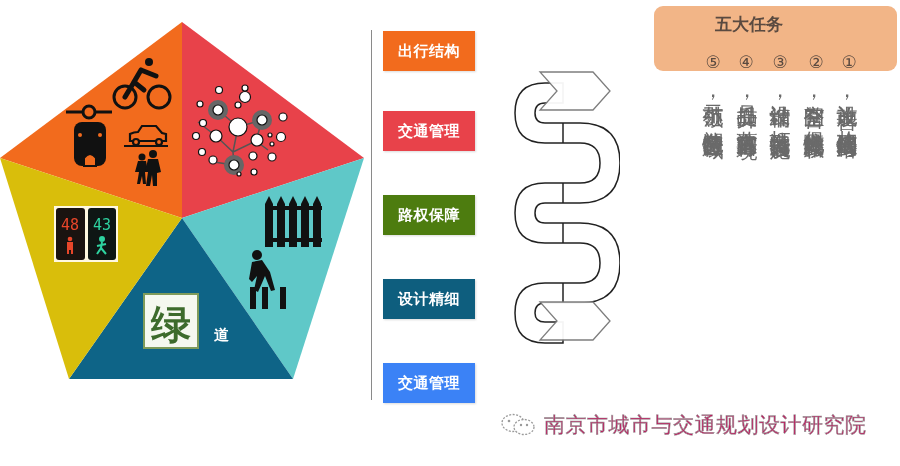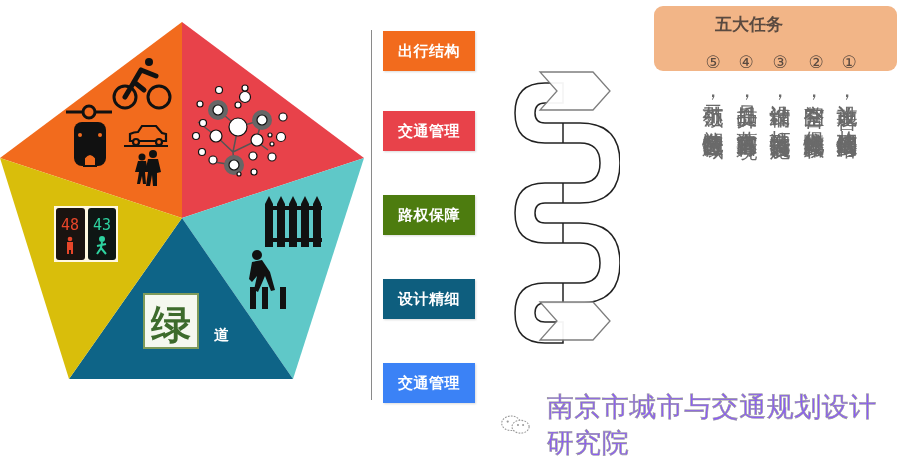--- a/index.html
+++ b/index.html
@@ -7,21 +7,21 @@
   #pentagon { position: absolute; left: 0; top: 0; }
   .divider { position: absolute; left: 371px; top: 30px; width: 1px; height: 370px; background: #8a8a8a; }
   .label-box { position: absolute; left: 383px; width: 92px; height: 40px; display: flex; align-items: center; justify-content: center; color: #ffffff; font-weight: bold; font-size: 15px; letter-spacing: 0.5px; box-shadow: 1px 1px 2px rgba(0,0,0,0.15); }
   #serpentine { position: absolute; left: 500px; top: 60px; }
   .tasks-header { position: absolute; left: 654px; top: 6px; width: 243px; height: 65px; background: #f2b587; border-radius: 9px; }
   .tasks-title { position: absolute; left: 0; top: 7px; width: 190px; text-align: center; font-size: 17px; font-weight: bold; color: #5a4a40; }
   .tasks-nums { position: absolute; left: 0; top: 46px; width: 243px; height: 20px; }
   .tasks-nums span { position: absolute; top: 0; width: 24px; text-align: center; font-size: 17px; color: #5a4a40; line-height: 20px; }
   .task-col { position: absolute; top: 88px; width: 28px; writing-mode: vertical-rl; font-size: 21px; line-height: 28px; color: #6a6a6a; letter-spacing: 1px; }
   .footer { position: absolute; left: 500px; top: 410px; height: 30px; display: flex; align-items: center; }
-  .footer-text { font-size: 27px; color: #8b5cf6; -webkit-text-stroke: 0.6px #9a9a9a; letter-spacing: 0.5px; margin-left: 16px; }
+  .footer-text { font-size: 21px; color: #be185d; -webkit-text-stroke: 0.6px #9a9a9a; letter-spacing: 0.5px; margin-left: 8px; }
   .dao-text { position: absolute; left: 214px; top: 326px; color: #ffffff; font-weight: bold; font-size: 15px; }
 </style>
 </head>
 <body>
 
 <svg id="pentagon" width="370" height="400" viewBox="0 0 370 400">
 
   <polygon points="182,22 182,218 0,158" fill="#f26b1d"></polygon>
   <polygon points="182,22 364,158 182,218" fill="#e8424a"></polygon>
   <polygon points="364,158 293,379 182,218" fill="#5fc8c8"></polygon>

